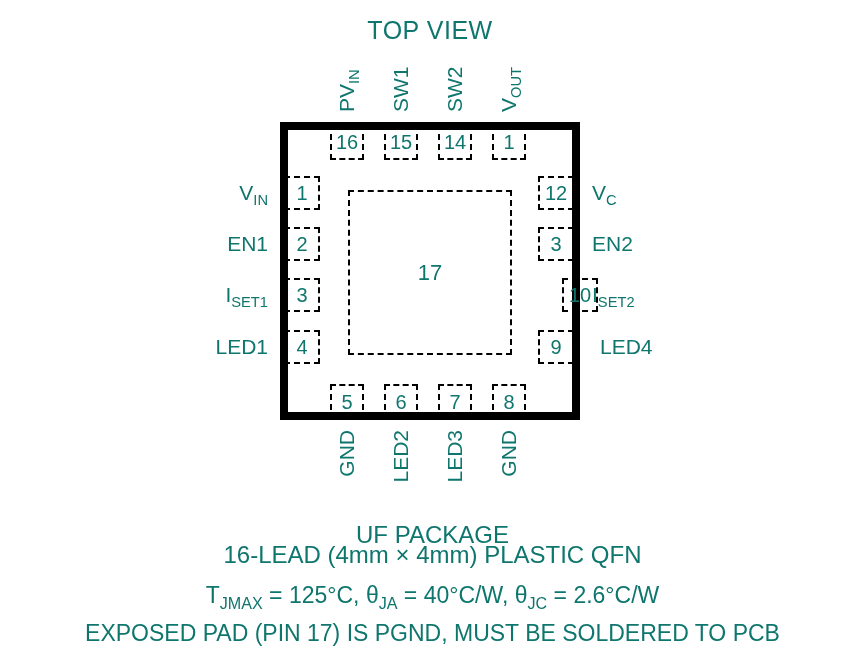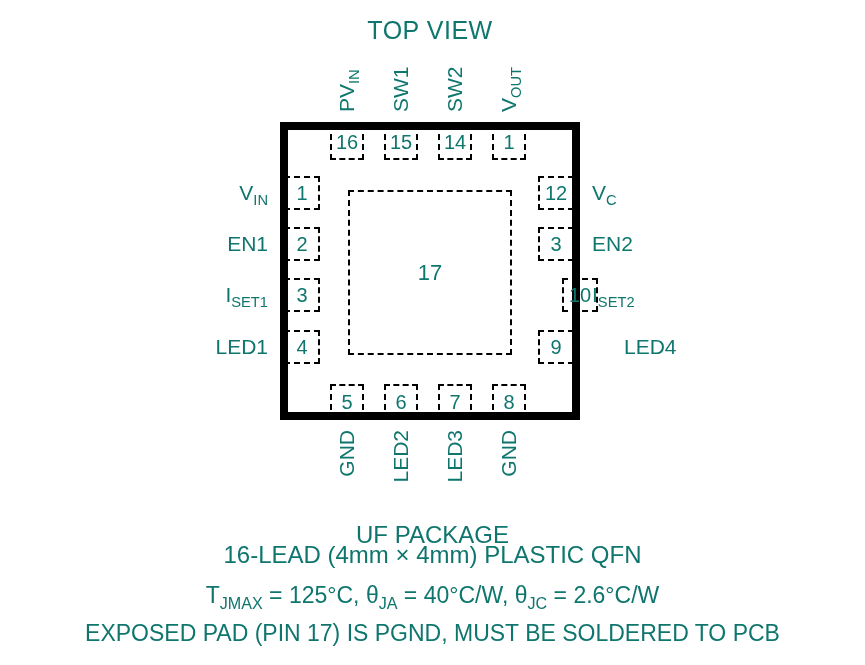--- a/index.html
+++ b/index.html
@@ -147,21 +147,21 @@
     </div>
 
   <div class="side-label" style="right:597px; top:180px; text-align:center;margin-left:48px;">V<sub>IN</sub></div>
   <div class="side-label" style="right:597px; top:231px; text-align:right;">EN1</div>
   <div class="side-label" style="right:597px; top:282px; text-align:right;">I<sub>SET1</sub></div>
   <div class="side-label" style="right:597px; top:334px; text-align:right;">LED1</div>
 
   <div class="side-label" style="left:592px; top:180px;">V<sub>C</sub></div>
   <div class="side-label" style="left:592px; top:231px;">EN2</div>
   <div class="side-label" style="left:592px; top:282px;">I<sub>SET2</sub></div>
-  <div class="side-label" style="left:624px; top:334px;">LED4</div>
+  <div class="side-label" style="left:600px; top:334px;">LED4</div>
 
   <div class="vlabel top" style="left:358px;">PV<sub>IN</sub></div>
   <div class="vlabel top" style="left:412px;">SW1</div>
   <div class="vlabel top" style="left:466px;">SW2</div>
   <div class="vlabel top" style="left:520px;">V<sub>OUT</sub></div>
 
   <div class="vlabel bottom" style="right:507px;">GND</div>
   <div class="vlabel bottom" style="right:453px;">LED2</div>
   <div class="vlabel bottom" style="right:399px;">LED3</div>
   <div class="vlabel bottom" style="right:345px;">GND</div>

